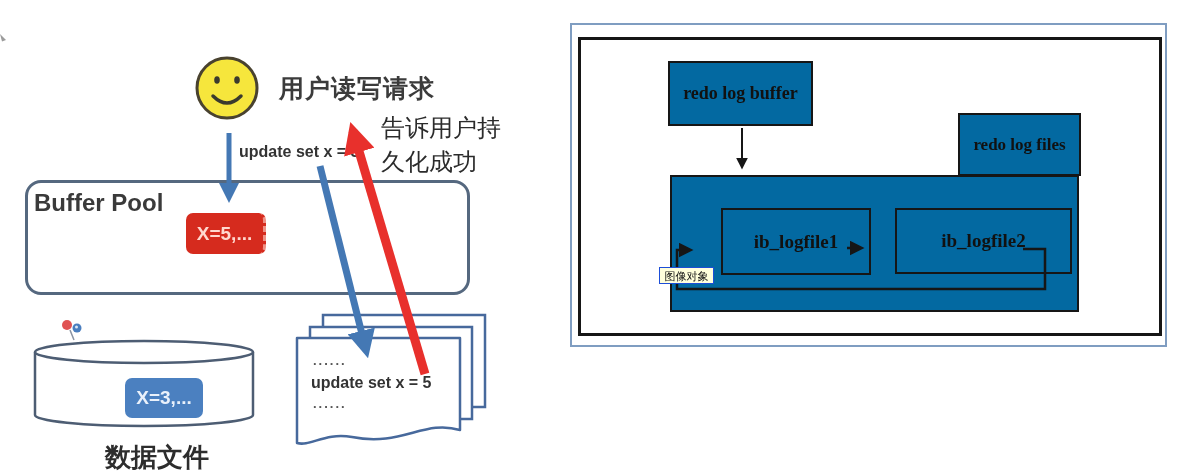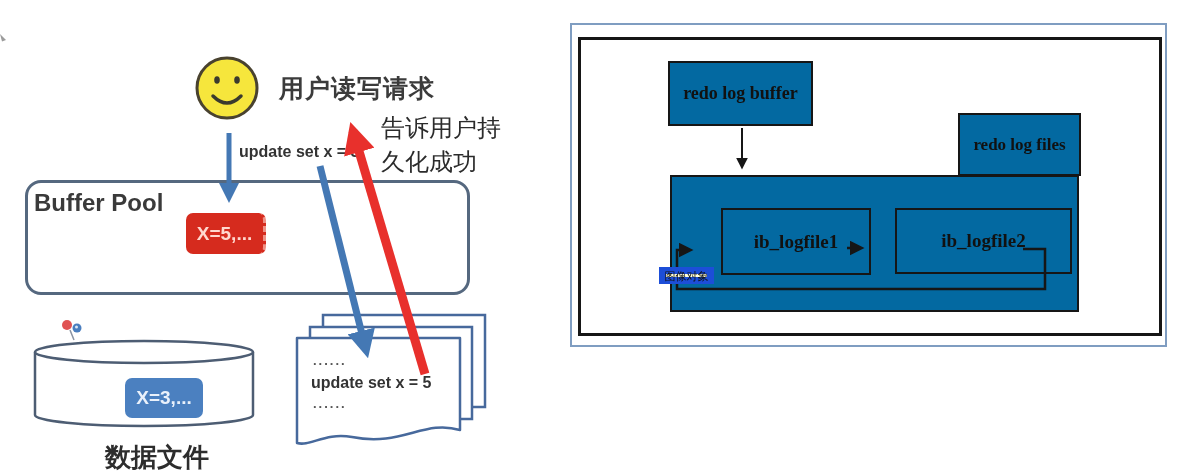--- a/index.html
+++ b/index.html
@@ -78,21 +78,21 @@
     font-family: Liberation Serif, serif; color: #111111;
     display: flex; align-items: center; justify-content: center;
   }
   .box-redo-buffer { left: 668px; top: 61px; width: 145px; height: 65px; font-size: 18px; font-weight: 600; z-index: 2; }
   .box-redo-files  { left: 958px; top: 113px; width: 123px; height: 63px; font-size: 17px; font-weight: 600; z-index: 2; }
   .box-files-container { left: 670px; top: 175px; width: 409px; height: 137px; z-index: 1; }
   .box-ib1 { left: 696px; top: 208px; width: 150px; height: 67px; font-size: 19px; font-weight: 600; z-index: 2; margin-left: 25px; }
   .box-ib2 { left: 869px; top: 208px; width: 177px; height: 66px; font-size: 19px; font-weight: 600; z-index: 2; margin-left: 26px; }
   .img-tooltip {
     left: 659px; top: 267px; width: 55px; height: 17px;
-    background: #ffffdc; border: 7px solid #1d4ed8;
+    background: #ffffdc; border: 1px solid #1d4ed8;
     font-size: 11px; line-height: 14px; color: #111111;
     display: flex; align-items: center; justify-content: center;
     z-index: 5; white-space: nowrap;
   }
 </style>
 </head>
 <body>
 
 <div id="canvas">
 

